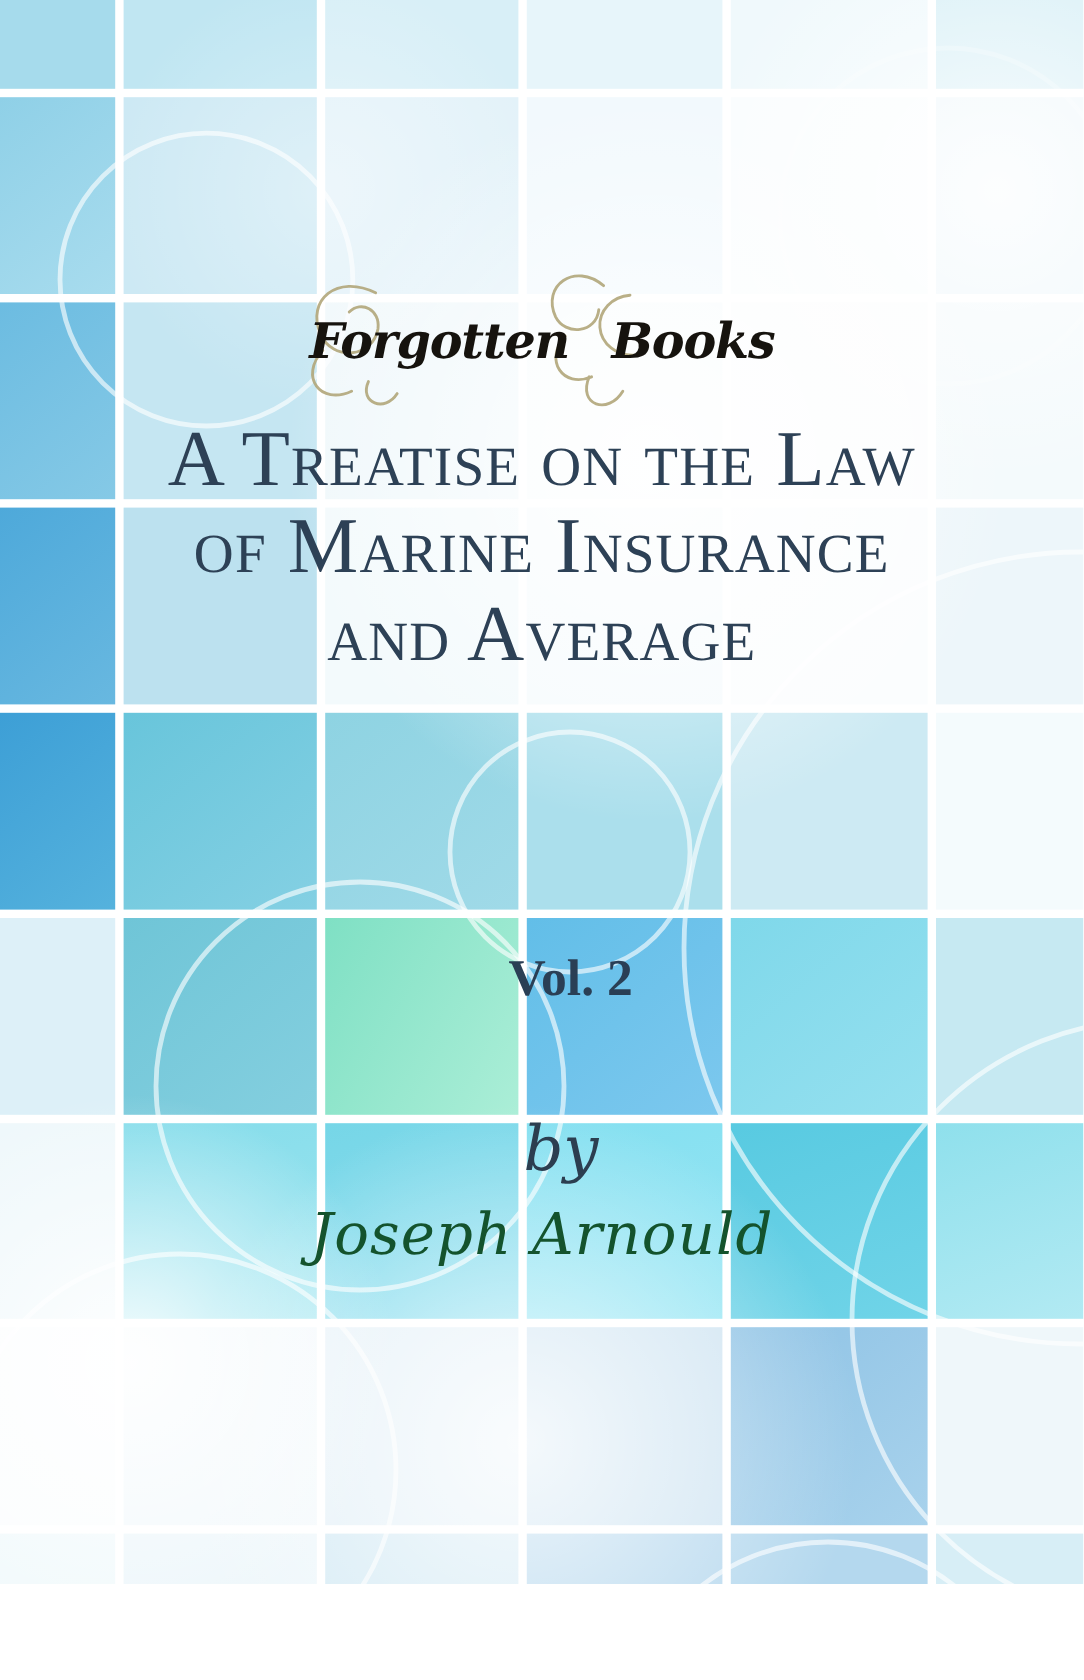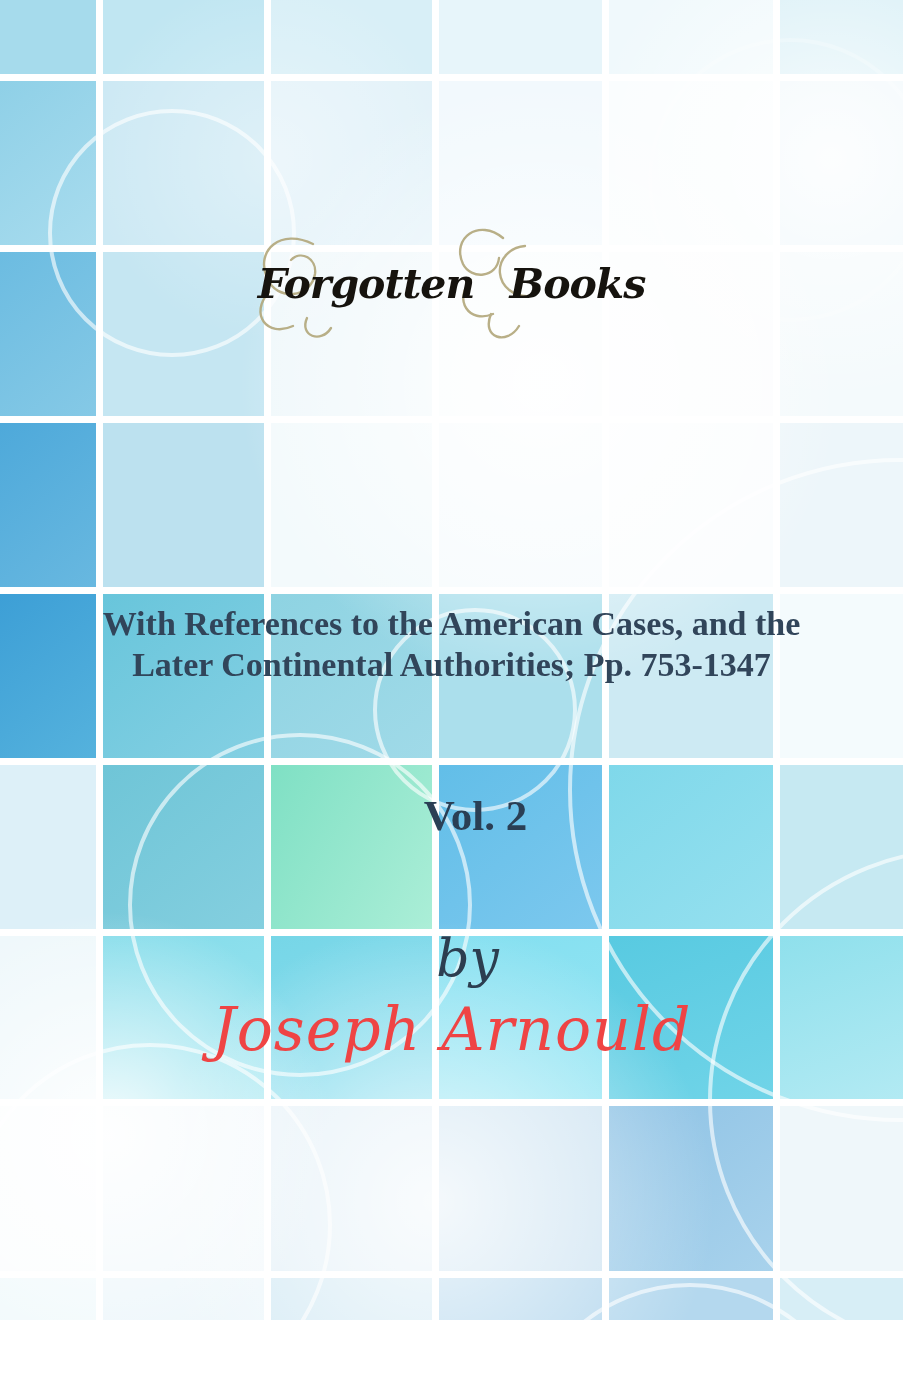--- a/index.html
+++ b/index.html
@@ -99,23 +99,23 @@
   .by{
     top:928px;
     font-family:"DejaVu Serif", serif;font-style:italic;
     font-size:52px;line-height:60px;
     color:#2c3e50;
     padding-left:16px;
   }
   .author{
     top:994px;
     font-family:"DejaVu Serif", serif;font-style:italic;
-    font-size:60px;line-height:70px;
+    font-size:48px;line-height:70px;
     letter-spacing:1px;
-    color:#ef4444;
+    color:#14532d;
   }
 </style>
 </head>
 <body>
 
 <div class="cover">
 
   <div class="bg">
     <div></div>
       <div></div>
@@ -197,24 +197,25 @@
         <path d="M66,96 C58,114 80,122 90,106"></path>
         <path d="M262,16 C238,-4 210,16 222,42 C230,58 256,56 258,36"></path>
         <path d="M250,92 C240,116 266,124 278,104"></path>
         <path d="M230,58 C212,78 228,102 252,92"></path>
         <path d="M284,24 a26,24 0 1,0 4,50"></path>
       </g>
     </svg>
     <div class="logo">Forgotten Books</div>
   </div>
 
-
-  <div class="txt subtitle">
-    <div>With References to the American Cases, and the</div>
-    <div>Later Continental Authorities; Pp. 753-1347</div>
+  <div class="txt title">
+    <div>A Treatise on the Law</div>
+    <div>of Marine Insurance</div>
+    <div>and Average</div>
   </div>
+
 
   <div class="txt vol">Vol. 2</div>
 
   <div class="txt by">by</div>
   <div class="txt author">Joseph Arnould</div>
 
 </div>
 
 </body></html>

